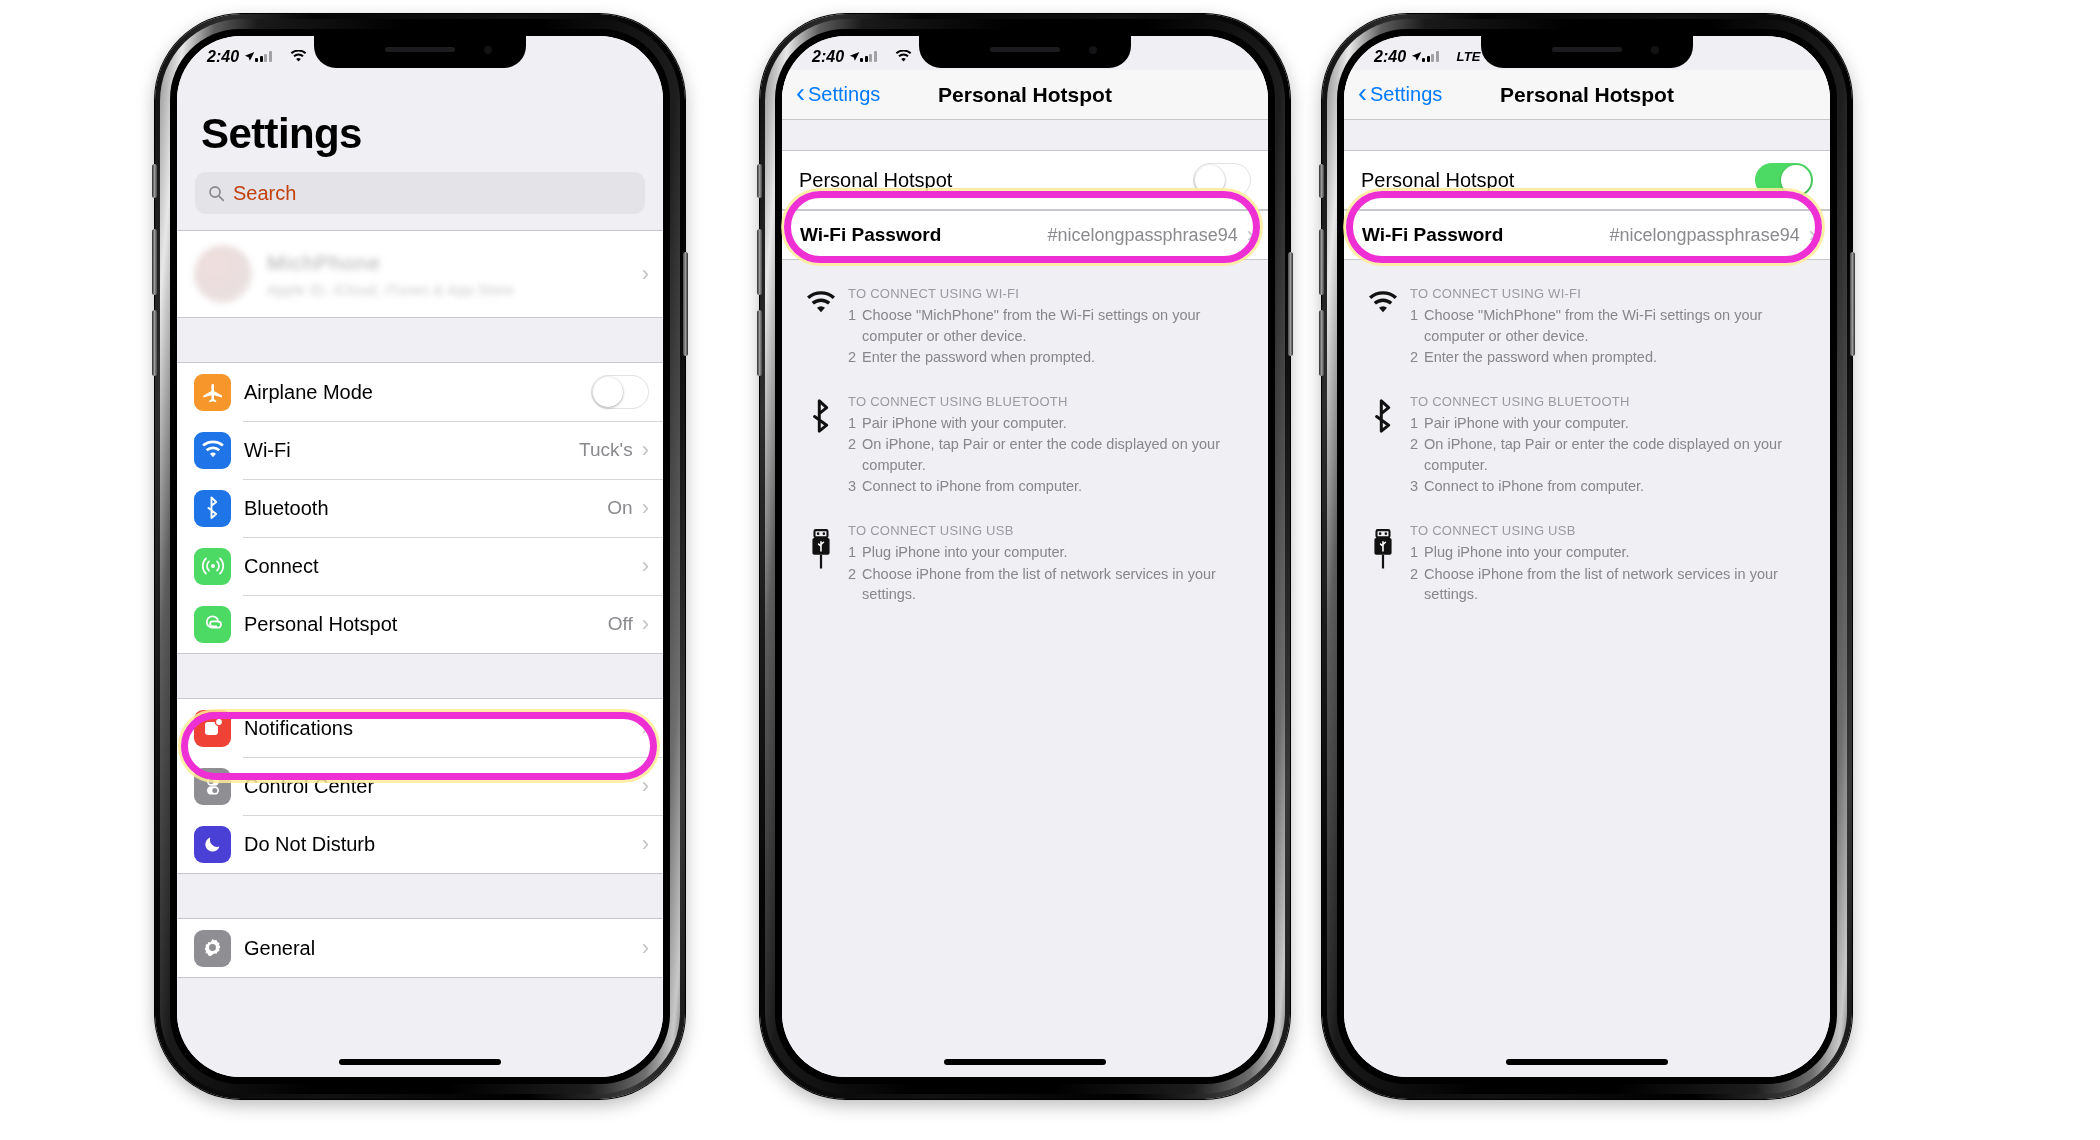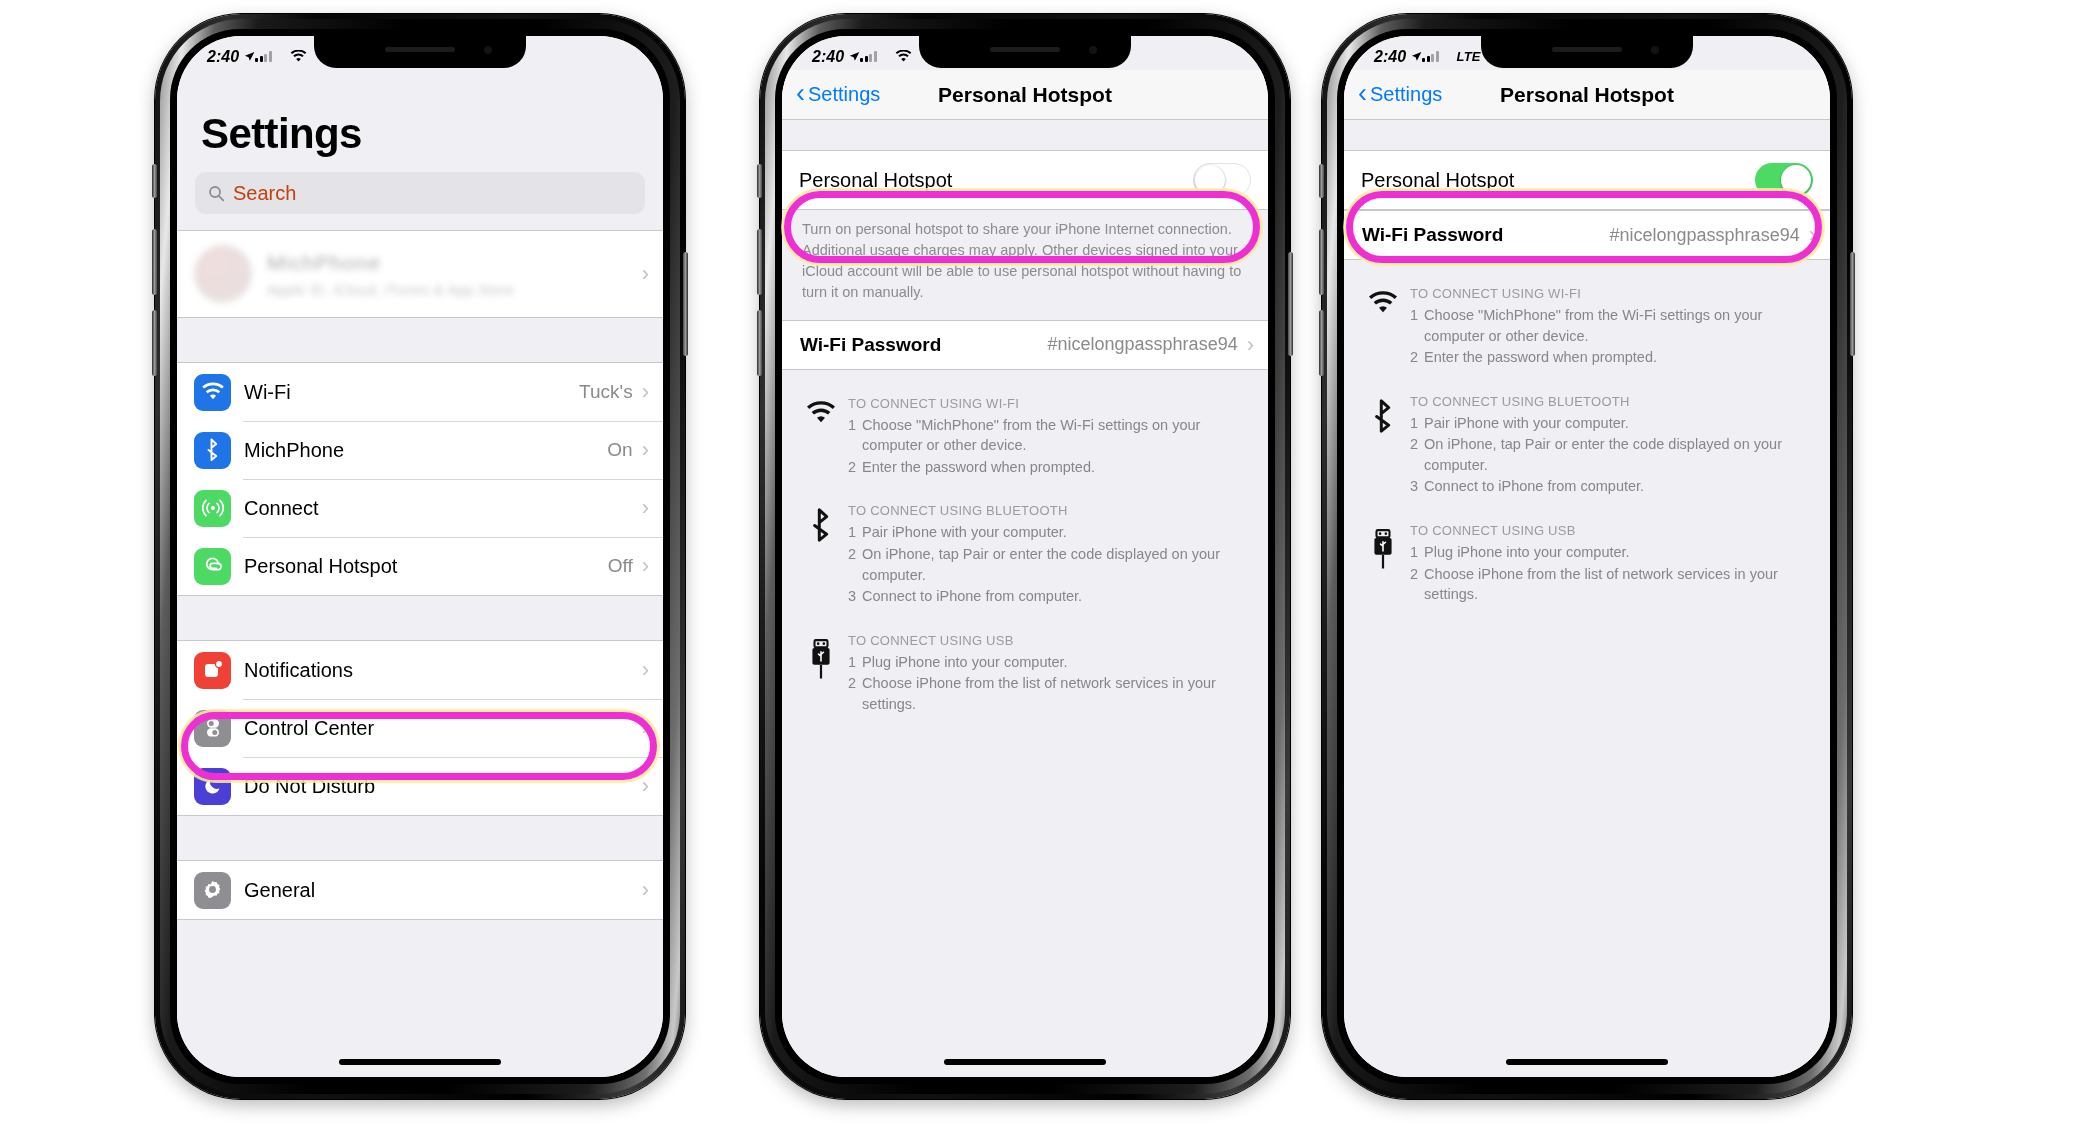--- a/index.html
+++ b/index.html
@@ -239,41 +239,52 @@
                 <div class="t2">Apple ID, iCloud, iTunes &amp; App Store</div>
               </div>
               <span class="chev-r">›</span>
             </div>
           </div>
 
           <div class="gap"></div>
 
           <div class="group">
 
+            <div class="row">
+              <span class="ico" style="background:#f7962a;">
+                <svg width="24" height="24" viewBox="0 0 24 24">
+                    <path d="M21 15.5l-8-4.6V5.3a1.3 1.3 0 10-2.6 0v5.6l-8 4.6v2.1l8-2.4v4.1l-2.2 1.5v1.5l3.5-1 3.5 1v-1.5L13 19.3v-4.1l8 2.4z" fill="#fff"></path>
+                  </svg>
+              </span>
+              <span class="row-label">Airplane Mode</span>
+              <span class="toggle off">
+                  <span class="knob"></span>
+                </span>
+            </div>
 
             <div class="row">
               <span class="ico" style="background:#1f74e8;">
                 <svg width="24" height="22" viewBox="0 0 24 20">
                     <path d="M12 17.2l-3-3.5a4.6 4.6 0 016 0z" fill="#fff"></path>
                     <path d="M6.6 11.2a8.2 8.2 0 0110.8 0l1.8-2a10.8 10.8 0 00-14.4 0z" fill="#fff"></path>
                     <path d="M3 6.6a13.6 13.6 0 0118 0l1.8-2a16.3 16.3 0 00-21.6 0z" fill="#fff"></path>
                   </svg>
               </span>
               <span class="row-label">Wi-Fi</span>
               <span class="row-value">Tuck's</span>
               <span class="chev-r">›</span>
             </div>
 
             <div class="row">
               <span class="ico" style="background:#1f74e8;">
                 <svg width="15" height="24" viewBox="0 0 14 24">
                     <path d="M6 1.5v8.3L10.7 6 6 1.5zm0 8.3v12.2L10.7 18 3 11.9" fill="none" stroke="#fff" stroke-width="1.9" stroke-linejoin="round" stroke-linecap="round"></path>
                   </svg>
               </span>
-              <span class="row-label">MichPhone</span>
+              <span class="row-label">Bluetooth</span>
               <span class="row-value">On</span>
               <span class="chev-r">›</span>
             </div>
 
             <div class="row">
               <span class="ico" style="background:#4cd964;">
                 <svg width="24" height="22" viewBox="0 0 24 22">
                   <circle cx="12" cy="11" r="2.1" fill="#fff"></circle>
                   <path d="M8 6.3a6.5 6.5 0 000 9.4M16 6.3a6.5 6.5 0 010 9.4M5 3.4a10.5 10.5 0 000 15.2M19 3.4a10.5 10.5 0 010 15.2" fill="none" stroke="#fff" stroke-width="1.7" stroke-linecap="round"></path>
                 </svg>
@@ -402,21 +413,20 @@
         <div class="scroll" style="top:84px;">
           <div class="gap sm"></div>
 
           <div class="hs-toggle-row">
             <span class="lbl">Personal Hotspot</span>
             <span class="toggle off">
                 <span class="knob"></span>
               </span>
           </div>
 
-          <div class="footnote">Turn on personal hotspot to share your iPhone Internet connection. Additional usage charges may apply. Other devices signed into your iCloud account will be able to use personal hotspot without having to turn it on manually.</div>
 
           <div class="wifi-pass-row">
             <span class="lbl">Wi-Fi Password</span>
             <span class="val">#nicelongpassphrase94</span>
             <span class="chev-r">›</span>
           </div>
 
           <div class="instr">
             <div class="ikon">
               <svg width="32" height="24" viewBox="0 0 24 18">

